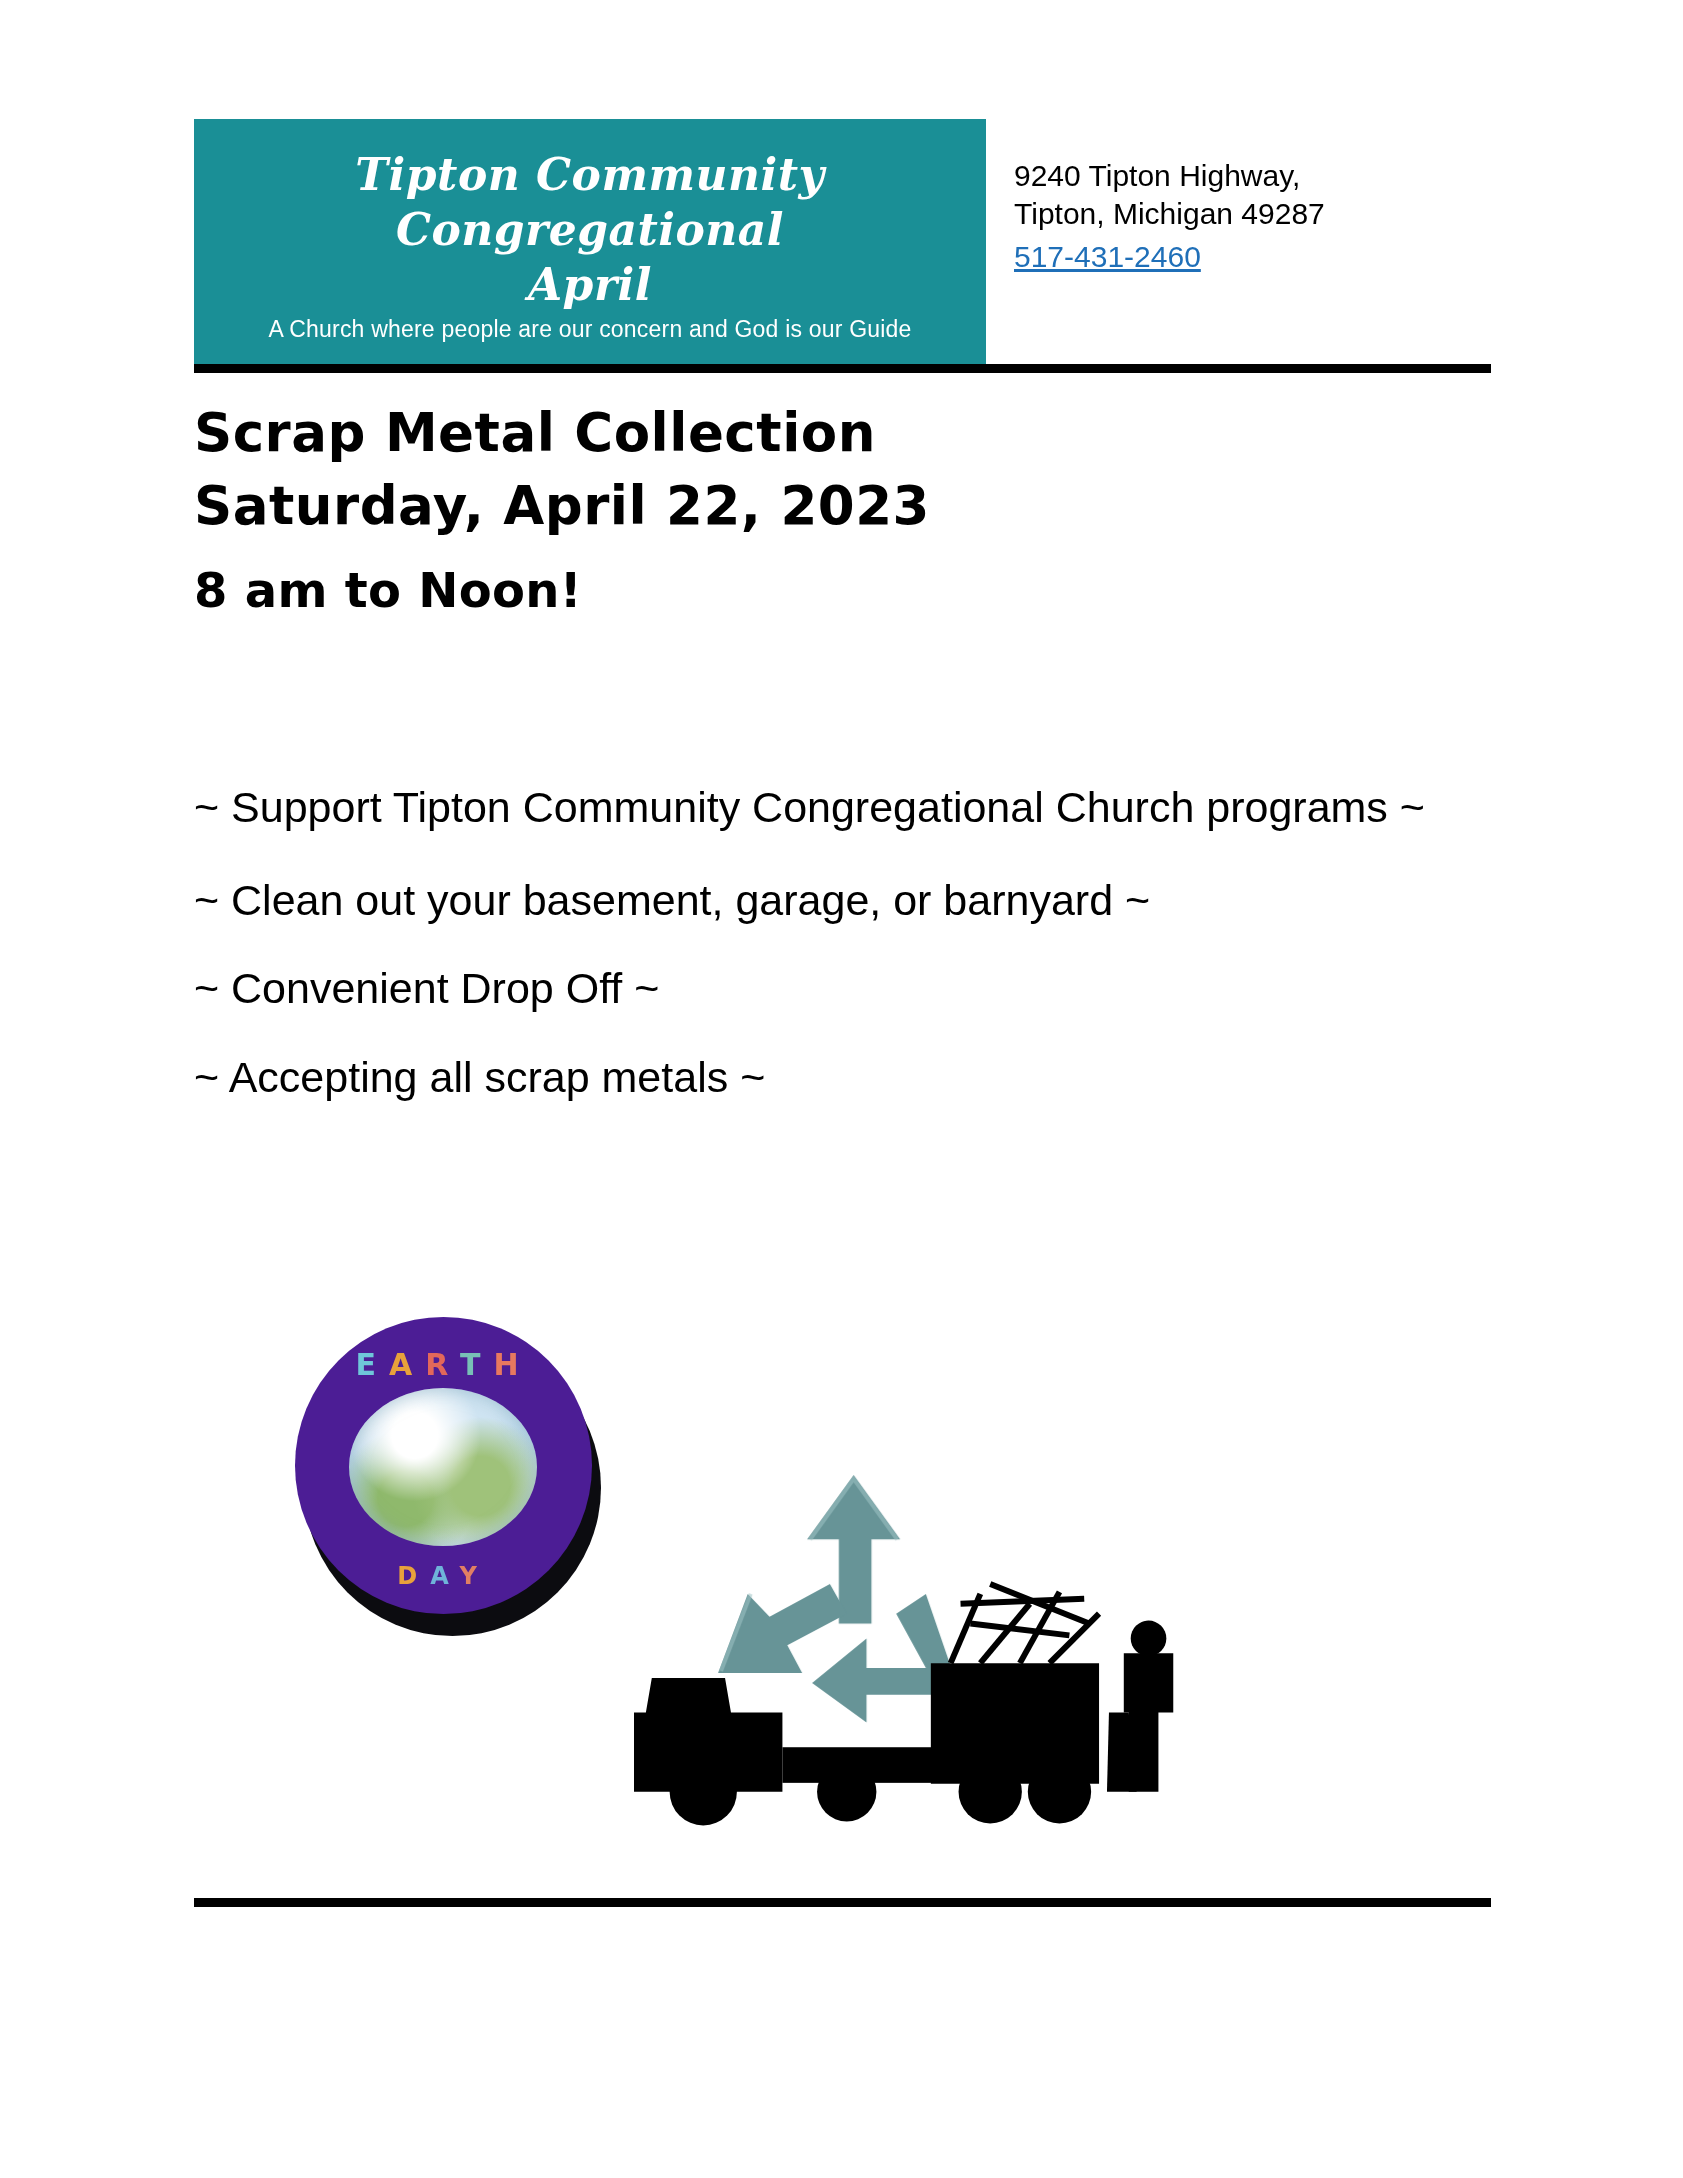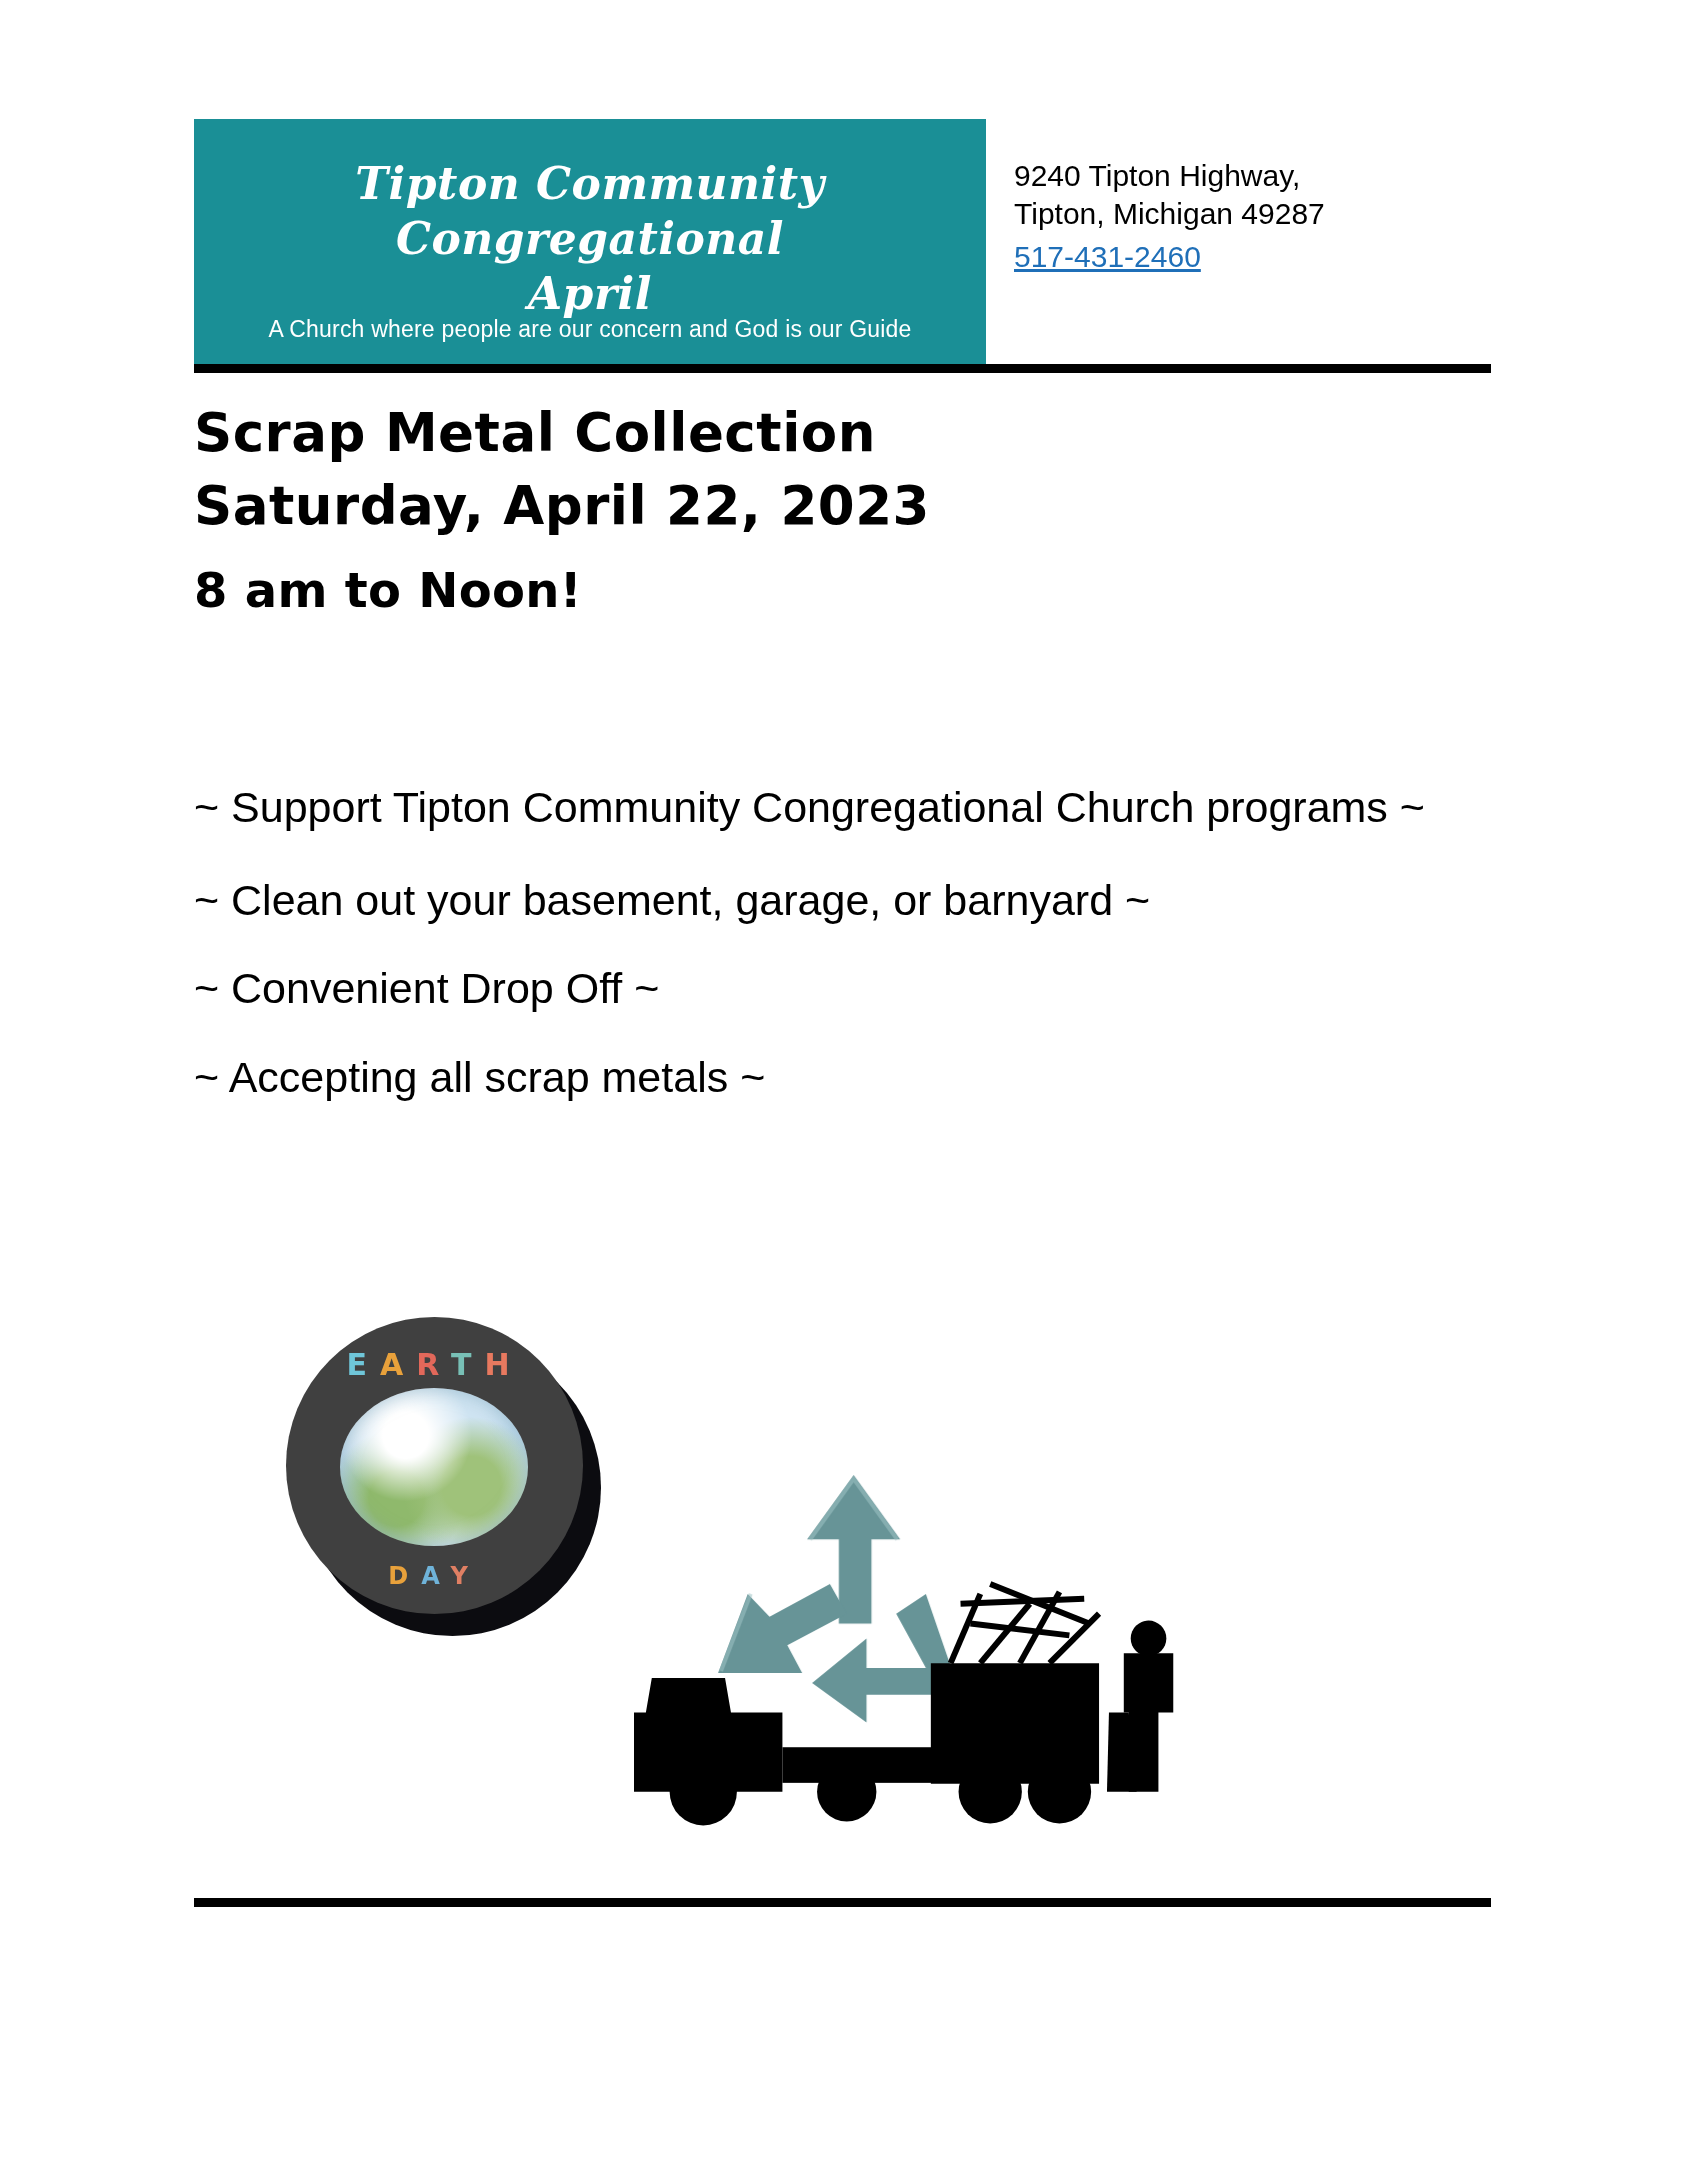--- a/index.html
+++ b/index.html
@@ -35,21 +35,21 @@
     left: 0;
     top: 0;
     width: 792px;
     height: 246px;
     background: #1a8f96;
     display: flex;
     flex-direction: column;
     align-items: center;
     justify-content: flex-start;
     box-sizing: border-box;
-    padding-top: 37px;
+    padding-top: 28px;
   }
   .logo-title {
     color: #ffffff;
     font-family: "DejaVu Serif", serif;
     font-style: italic;
     font-weight: bold;
     font-size: 44px;
     line-height: 1.25;
     text-align: center;
     letter-spacing: 0.5px;
@@ -147,26 +147,26 @@
     position: absolute;
     left: 22px;
     top: 22px;
     width: 297px;
     height: 297px;
     border-radius: 50%;
     background: #0c0c10;
   }
   .earth-disc {
     position: absolute;
-    left: 4px;
+    left: 13px;
     top: 0;
     width: 297px;
     height: 297px;
     border-radius: 50%;
-    background: #404040;
+    background: #4c1d95;
     overflow: hidden;
   }
   .earth-globe {
     position: absolute;
     left: 54px;
     top: 71px;
     width: 188px;
     height: 158px;
     border-radius: 50%;
     background:

